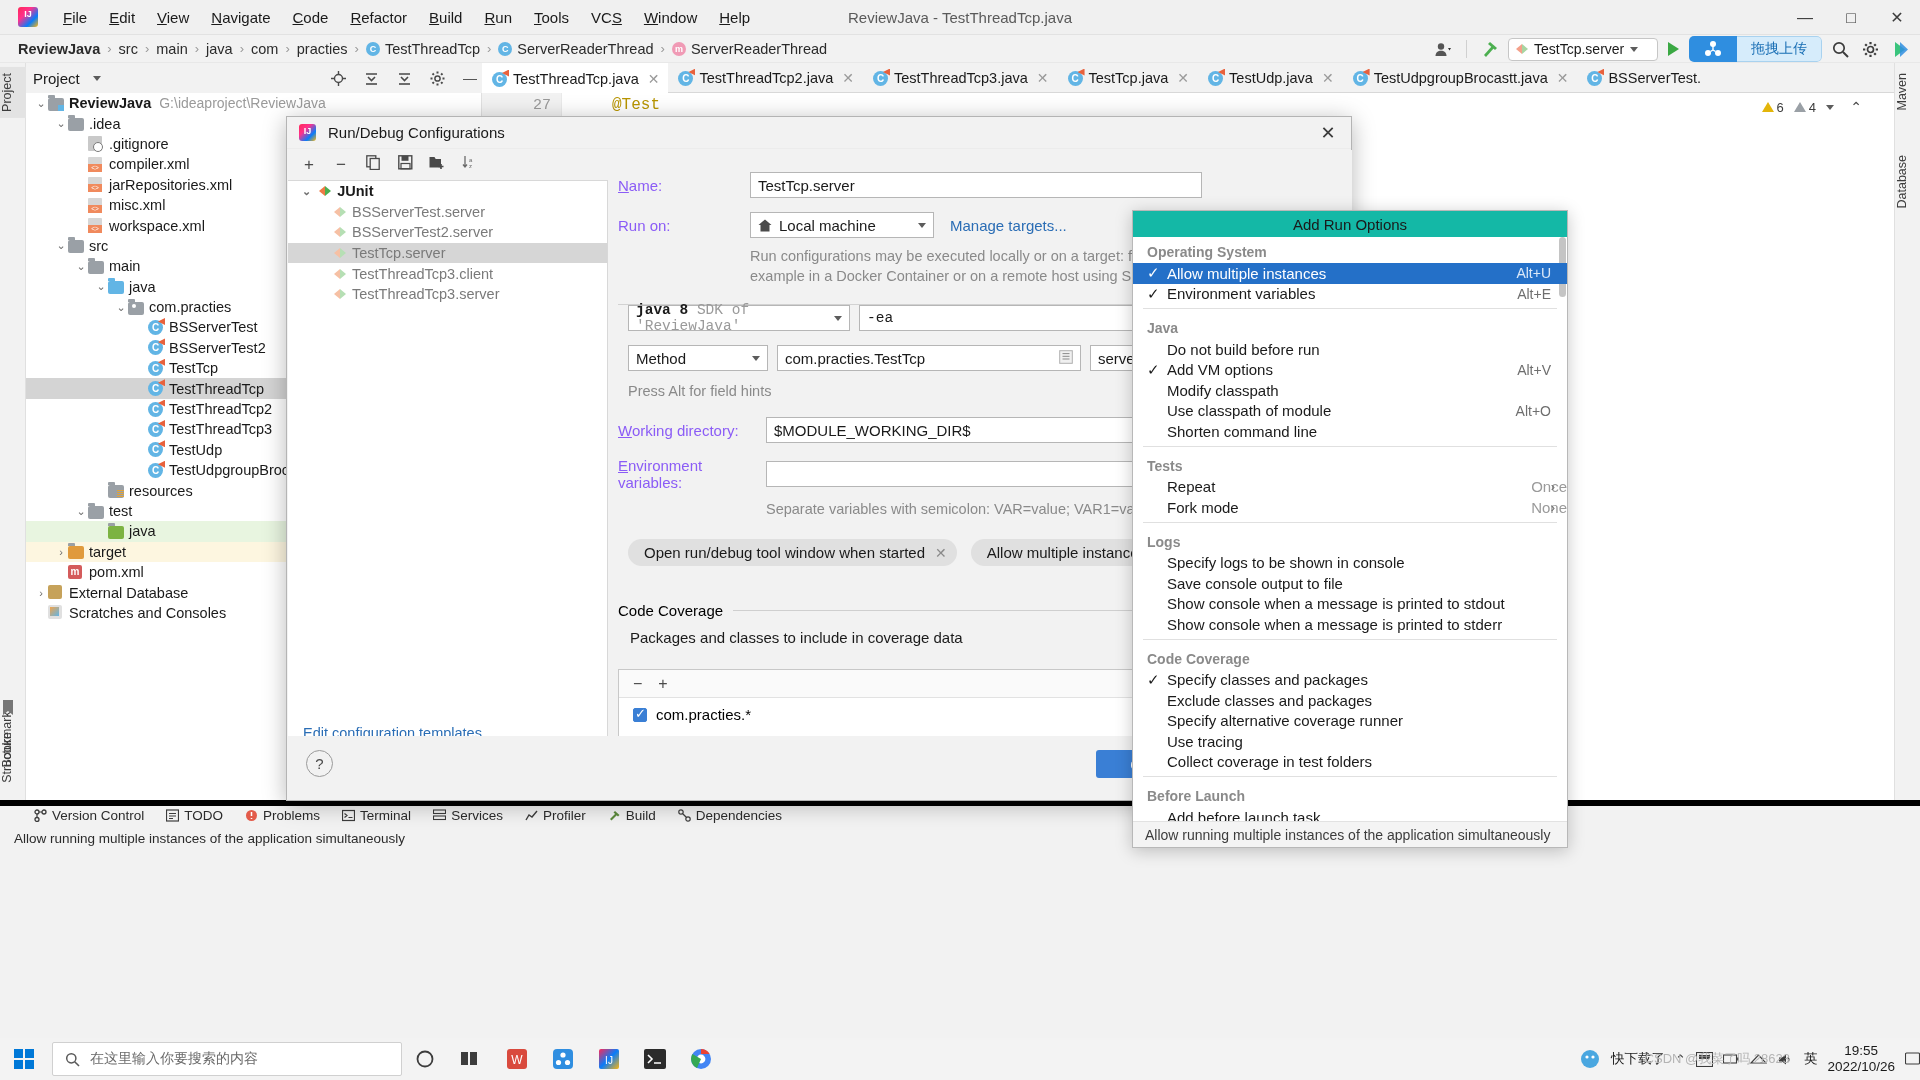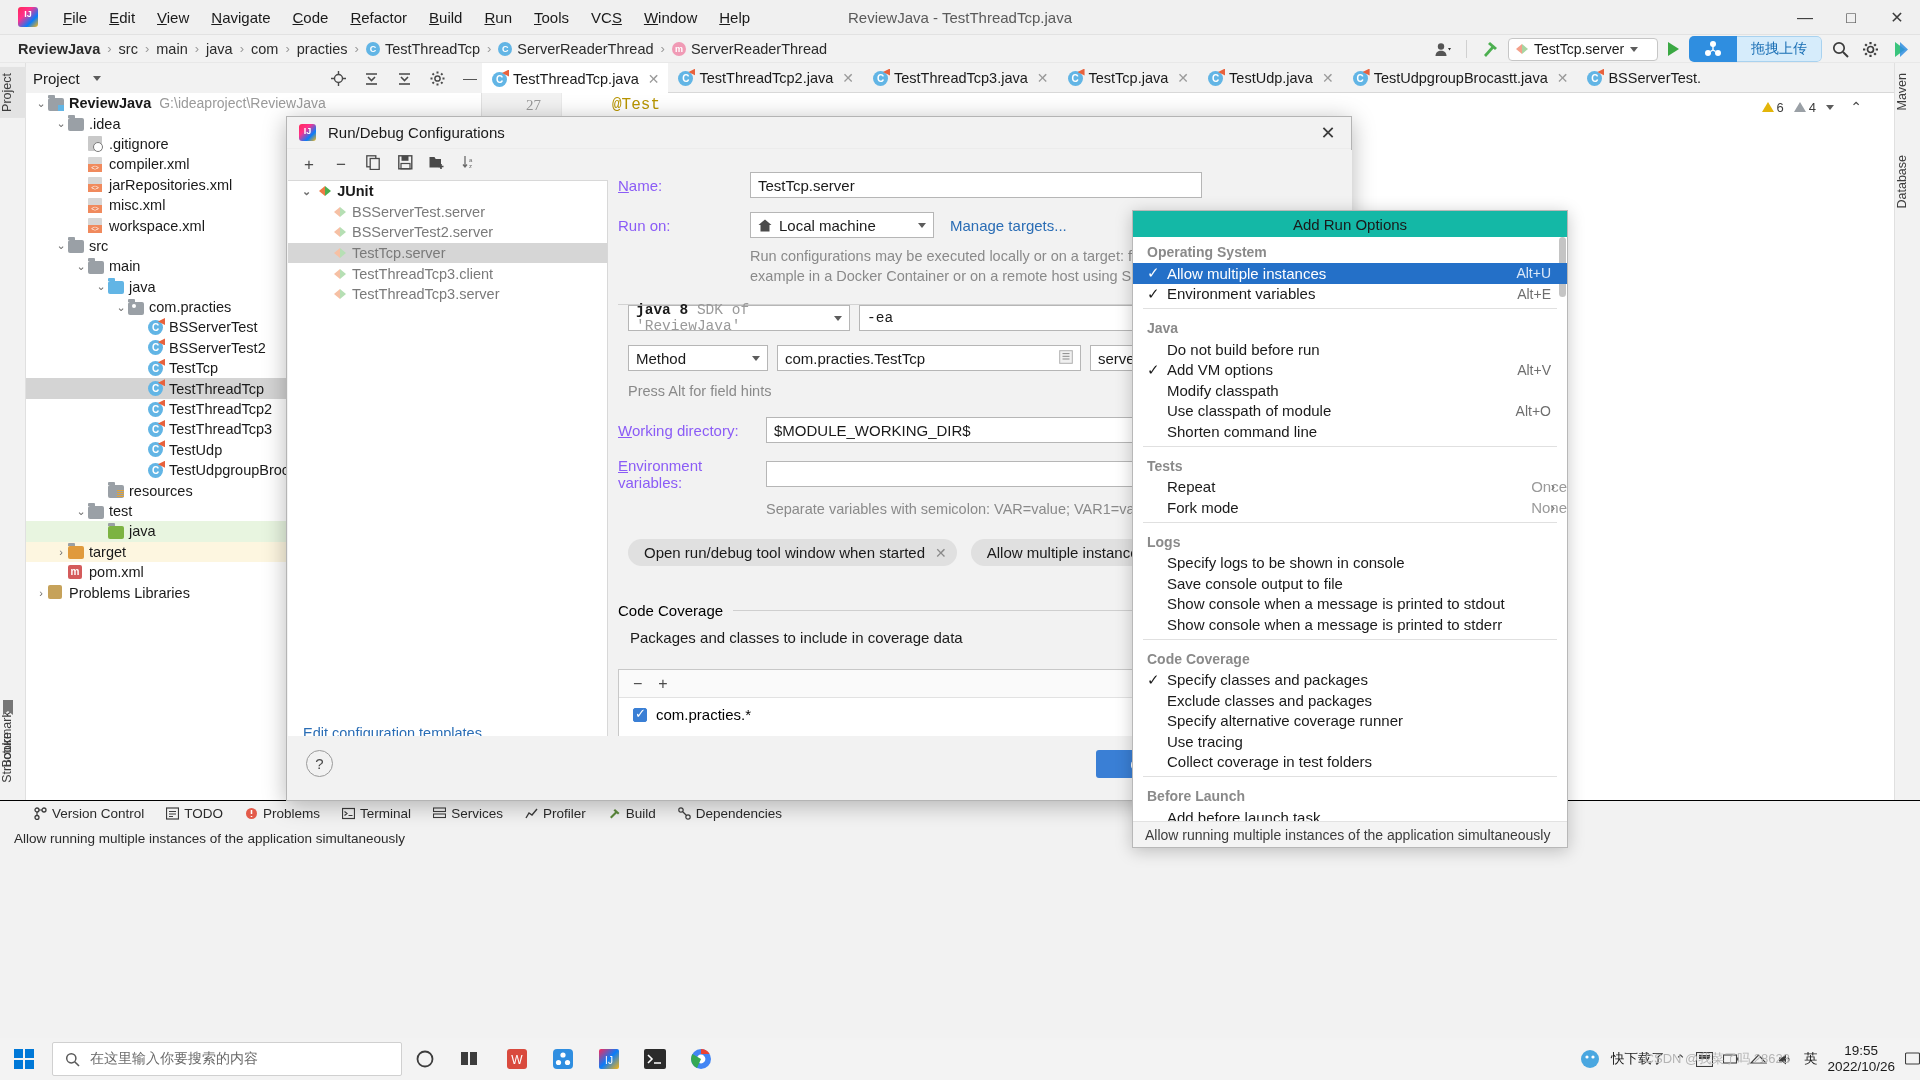--- a/index.html
+++ b/index.html
@@ -91,21 +91,21 @@
   .jicon:after{content:"C";position:absolute;inset:0;text-align:center;line-height:15px;font-size:10px;color:#fff;font-weight:bold;}
   .jicon:before{content:"";position:absolute;right:-2px;top:-2px;width:7px;height:7px;background:#e8613c;
      clip-path:polygon(0 50%,100% 0,100% 100%);}
 
   .tabbar-right{ position:absolute; right:0; top:63px; height:30px; display:flex;align-items:center;gap:6px;padding-right:8px;}
 
   
   .editor{ position:absolute; left:482px; top:93px; width:1438px; height:733px; background:#fff;}
   .gutter{ position:absolute; left:482px; top:93px; width:80px; height:733px; background:#f2f2f2;
       border-right:1px solid #eaeaea;}
-  .lineno{ position:absolute; right:20px; top:4px; font-family:Liberation Serif, serif;
+  .lineno{ position:absolute; right:10px; top:4px; font-family:Liberation Mono, monospace;
       font-size:15px; color:#999;}
   .codeline{ position:absolute; left:612px; top:96px; font-family:"Liberation Mono",monospace;
       font-size:16px; color:#b89500;}
   .inspect{ position:absolute; right:52px; top:93px; height:28px; display:flex;align-items:center;gap:10px;
       font-size:13px; color:#3c3c3c;}
   .warnbadge{ display:flex;align-items:center;gap:3px;}
   .tri-y{ width:0;height:0;border-left:6px solid transparent;border-right:6px solid transparent;border-bottom:10px solid #e3b50a;}
   .tri-g{ width:0;height:0;border-left:6px solid transparent;border-right:6px solid transparent;border-bottom:10px solid #9aa0a6;}
 
   
@@ -150,21 +150,21 @@
   .vtab{ position:absolute; left:0; width:26px; writing-mode:vertical-rl; transform:rotate(180deg);
      font-size:12.5px; color:#3c3c3c; text-align:center; padding:6px 0;}
   .vtab.active{ background:#e3e3e3;}
   .rightstrip{ position:absolute; right:0; top:63px; width:26px; height:763px; background:#f2f2f2;
      border-left:1px solid #e0e0e0;}
 
   
   .toolbar-bottom{
     position:absolute; left:0; top:800px; width:1920px; height:25px; background:#f2f2f2;
     display:flex; align-items:center; gap:22px; padding-left:34px; font-size:13.5px; color:#2b2b2b;
-    border-top:1px solid #000000;
+    border-top:6px solid #000000;
   }
   .twi{ display:flex; align-items:center; gap:5px; white-space:nowrap;}
   .statusbar{
     position:absolute; left:0; top:825px; width:1920px; height:26px; background:#f2f2f2;
     display:flex; align-items:center; padding-left:14px; font-size:13.5px; color:#2b2b2b;
   }
 
   
   .dialog{
     position:absolute; left:286px; top:116px; width:1066px; height:685px;
@@ -679,21 +679,29 @@
             <span class="mavenic" style="display:block"></span>
           </span>
           <span>pom.xml</span>
         </div>
         <div class="trow">
           <span style="width:8px;flex:none"></span>
           <span class="chev">›</span>
           <span class="tico">
             <span class="libic" style="display:block"></span>
           </span>
-          <span>Problems Libraries</span>
+          <span>External Database</span>
+        </div>
+        <div class="trow">
+          <span style="width:8px;flex:none"></span>
+          <span class="chev empty">·</span>
+          <span class="tico">
+            <span class="scratchic" style="display:block"></span>
+          </span>
+          <span>Scratches and Consoles</span>
         </div>
       </div>
   </div>
 
   <div class="toolbar-bottom">
     <div class="twi">
       <svg width="13" height="13" viewBox="0 0 13 13">
           <circle cx="3" cy="3" r="2" fill="none" stroke="#3c3c3c" stroke-width="1.3"></circle>
           <circle cx="3" cy="10.5" r="2" fill="none" stroke="#3c3c3c" stroke-width="1.3"></circle>
           <circle cx="10" cy="3" r="2" fill="none" stroke="#3c3c3c" stroke-width="1.3"></circle>

